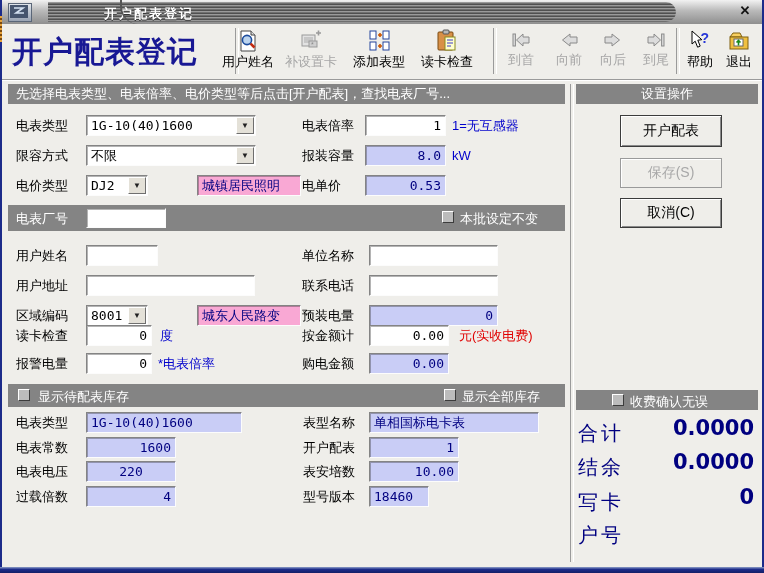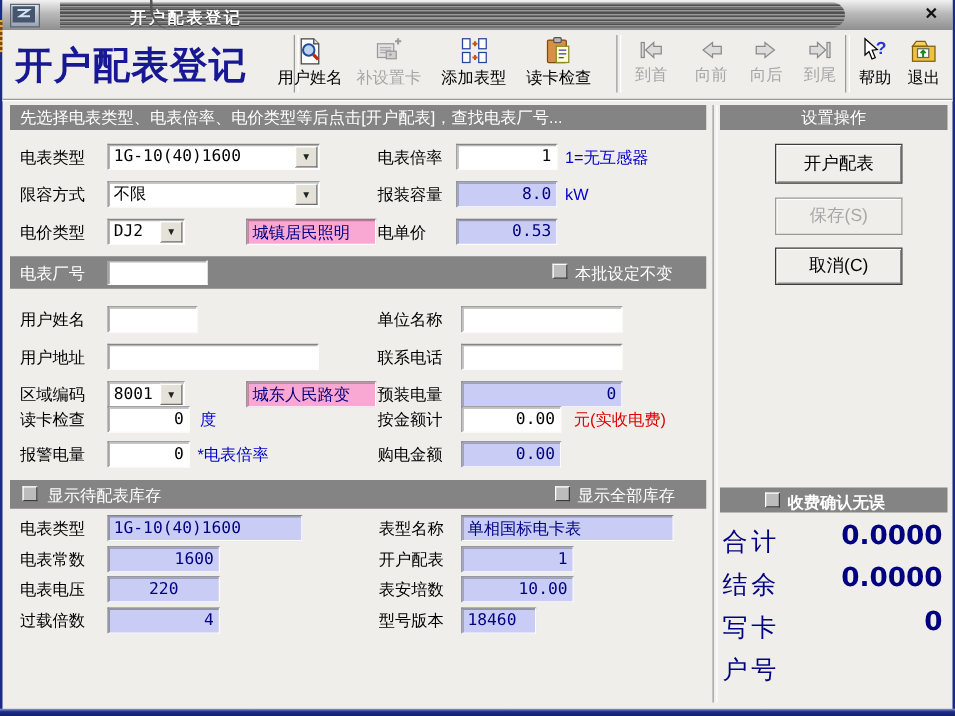--- a/index.html
+++ b/index.html
@@ -310,21 +310,21 @@
 
   <div class="lbl" style="left:16px;top:486px;">过载倍数</div>
   <input class="fld num ro" style="left: 86px; top: 486px; width: 90px;" value="4">
   <div class="lbl" style="left:303px;top:486px;">型号版本</div>
   <input class="fld ro" style="left: 369px; top: 486px; width: 60px;" value="18460">
 
   <div class="pbtn" style="top:115px;height:30px;line-height:28px;">开户配表</div>
   <div class="pbtn disabled" style="top:158px;height:28px;line-height:26px;">保存(S)</div>
   <div class="pbtn" style="top:198px;height:28px;line-height:26px;">取消(C)</div>
 
-  <div class="abs gbar" style="left:576px;top:390px;width:182px;height:20px;font-weight:bold;">
+  <div class="abs gbar" style="left:576px;top:390px;width:182px;height:20px;">
     <span class="cb" style="position:absolute;left:36px;top:4px;"></span>
     <span class="btxtконф btxt" style="position:absolute;left:54px;top:3px;">收费确认无误</span>
   </div>
 
   <div class="sum-lbl" style="top:420px;">合计</div>
   <div class="sum-val" style="top:416px;">0.0000</div>
 
   <div class="sum-lbl" style="top:454px;">结余</div>
   <div class="sum-val" style="top:450px;">0.0000</div>
 

